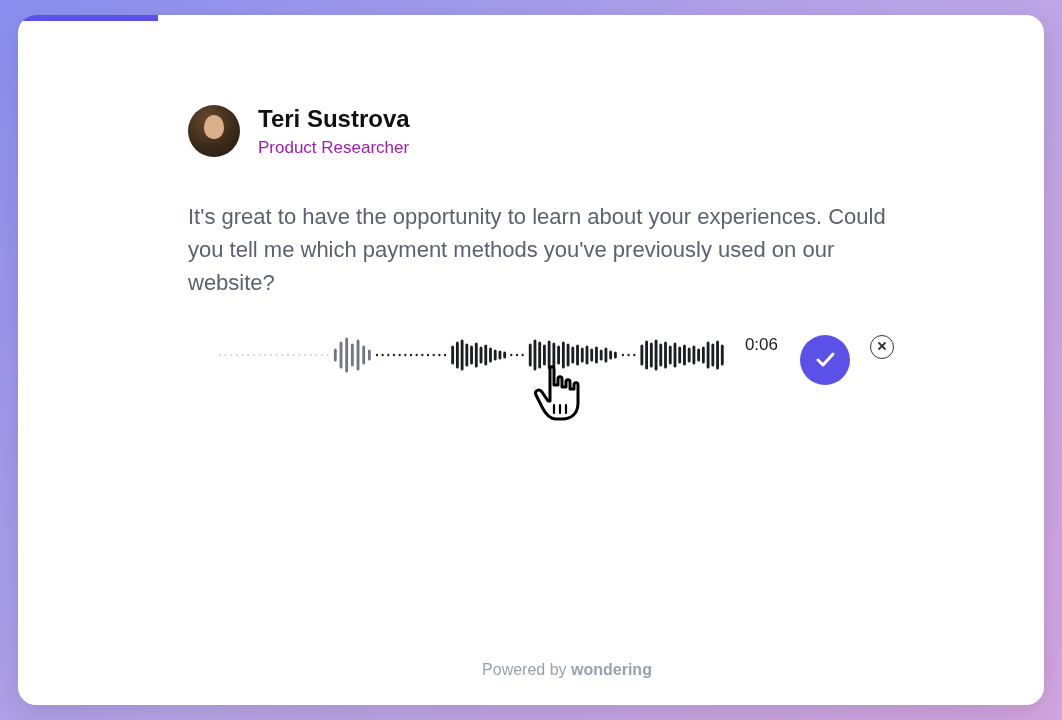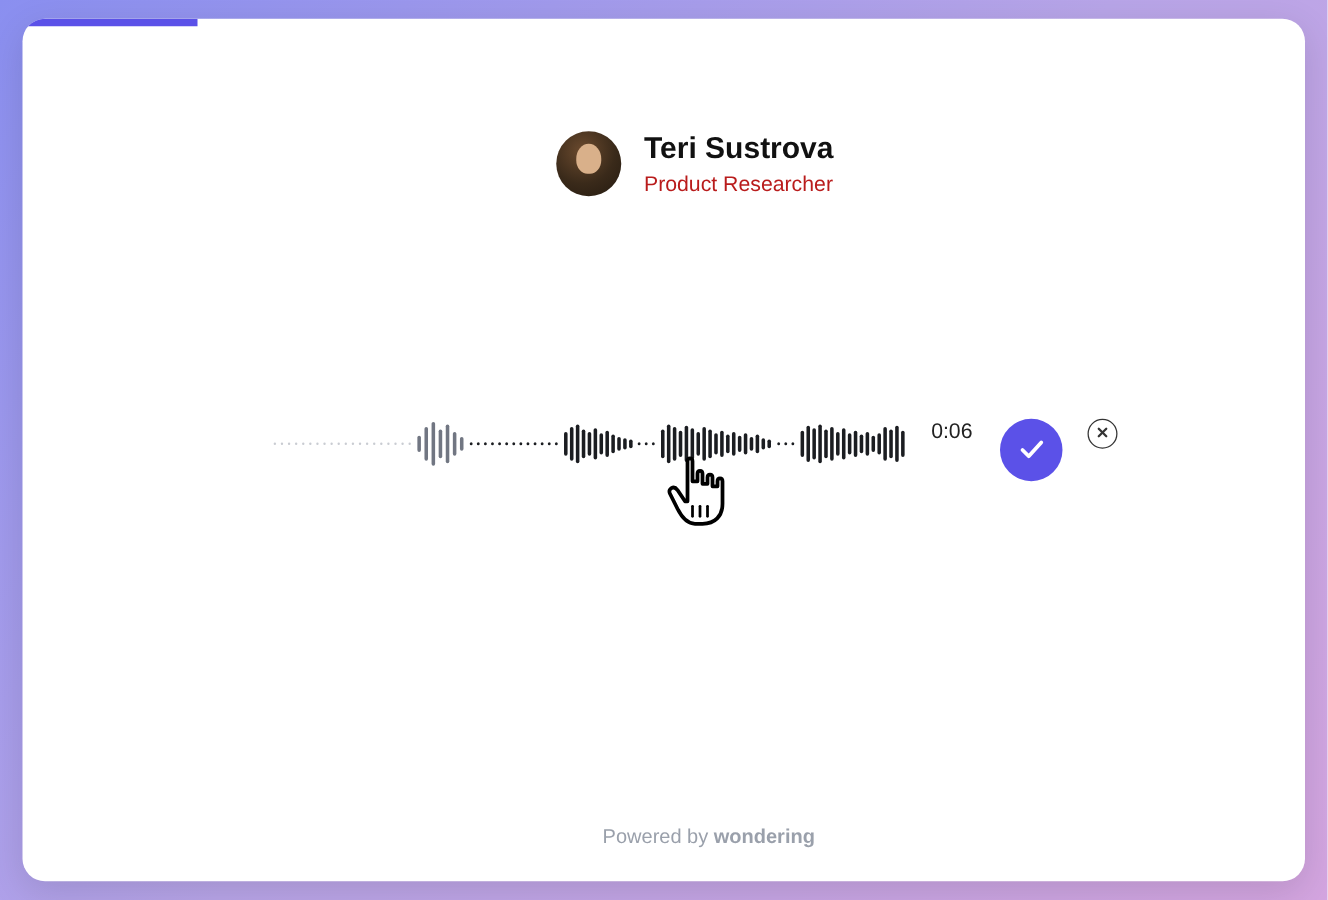--- a/index.html
+++ b/index.html
@@ -37,21 +37,20 @@
     position: absolute;
     top: 90px;
     left: 170px;
     right: 120px;
   }
   .interviewer {
     display: flex;
     align-items: center;
     gap: 18px;
     margin-bottom: 42px;
-    justify-content: center;
   }
   .avatar {
     width: 52px;
     height: 52px;
     border-radius: 50%;
     background: radial-gradient(circle at 40% 30%, #6b4a2e 0%, #3a2a1a 55%, #241a10 100%);
     box-shadow: inset 0 0 0 2px rgba(255,255,255,0.0);
     position: relative;
     overflow: hidden;
   }
@@ -64,21 +63,21 @@
     border-radius: 50% 50% 45% 45%;
   }
   .name {
     font-size: 24px;
     font-weight: 700;
     color: #111;
     line-height: 1.2;
   }
   .role {
     font-size: 17px;
-    color: #b91c1c;
+    color: #a21caf;
     margin-top: 4px;
   }
   .question {
     font-size: 22px;
     line-height: 1.5;
     color: #5b616e;
     max-width: 700px;
   }
   .recorder {
     position: absolute;
@@ -159,20 +158,21 @@
   </div>
 
   <div class="content">
     <div class="interviewer">
       <div class="avatar"></div>
       <div>
         <div class="name">Teri Sustrova</div>
         <div class="role">Product Researcher</div>
       </div>
     </div>
+    <div class="question">It's great to have the opportunity to learn about your experiences. Could you tell me which payment methods you've previously used on our website?</div>
   </div>
 
   <div class="recorder">
     <div class="wave">
       <svg viewBox="0 0 540 40" preserveAspectRatio="none">
 
         <g fill="#c9ccd2">
           <circle cx="2" cy="20" r="1"></circle>
             <circle cx="8" cy="20" r="1"></circle>
             <circle cx="14" cy="20" r="1"></circle>

